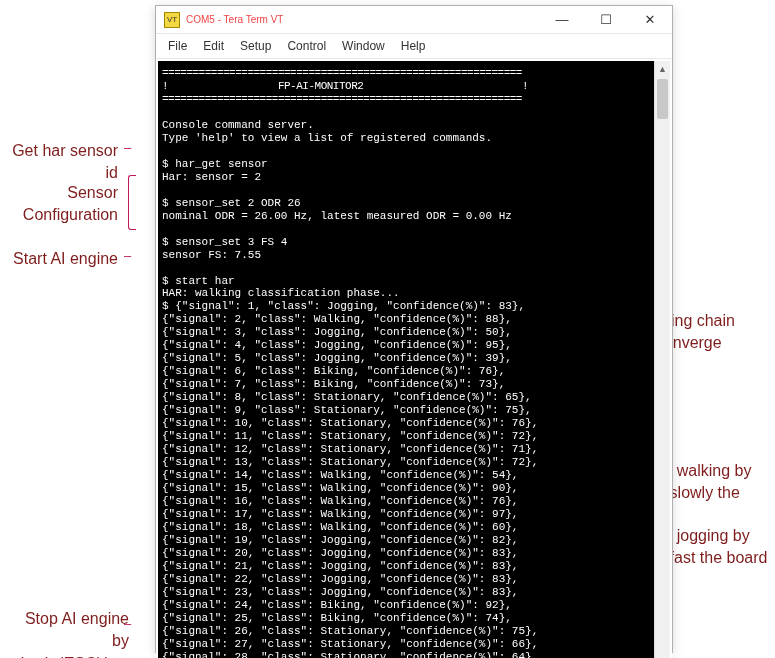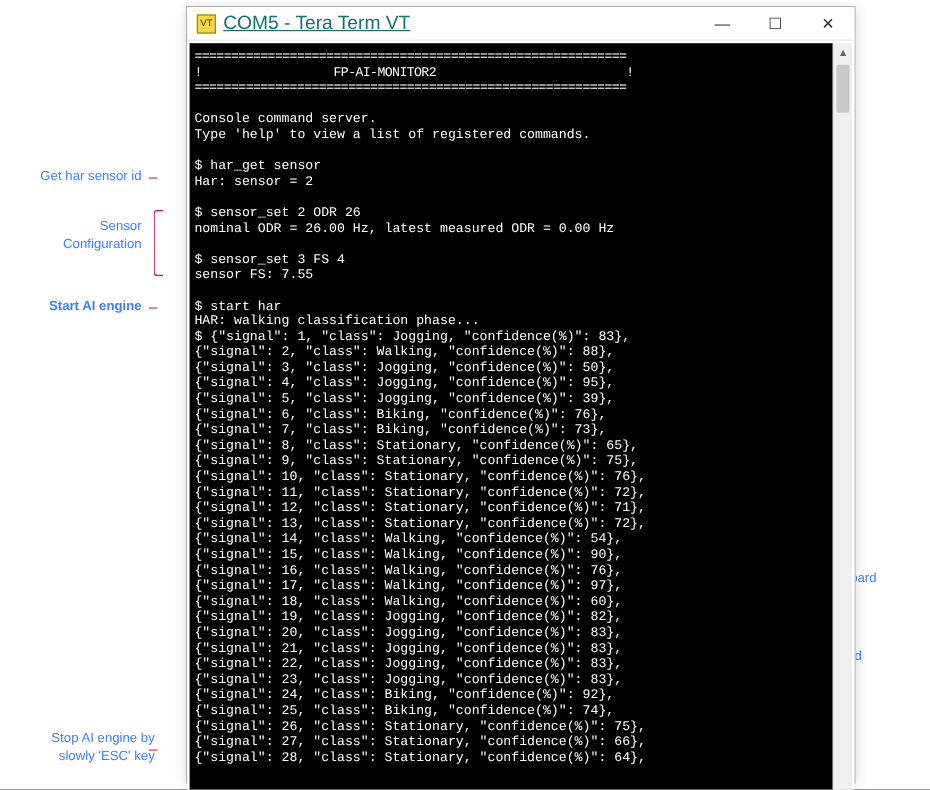--- a/index.html
+++ b/index.html
@@ -7,22 +7,22 @@
     margin: 0;
     font-family: "Segoe UI", Arial, sans-serif;
     background: #fff;
     width: 775px;
     height: 658px;
     position: relative;
     overflow: hidden;
   }
   .annotation {
     position: absolute;
-    color: #3b82f6;
-    font-size: 11px;
+    color: #7f1d1d;
+    font-size: 16px;
     line-height: 1.4;
     text-align: right;
   }
   .annotation.left { text-align: right; }
   .annotation.right { text-align: left; }
   .dash {
     color: #c2185b;
     position: absolute;
     font-size: 13px;
   }
@@ -37,21 +37,21 @@
     position: absolute;
     border: 1.5px solid #c2185b;
     border-left: none;
     border-top-right-radius: 3px;
     border-bottom-right-radius: 3px;
   }
   .window {
     position: absolute;
     left: 155px;
     top: 5px;
-    width: 558px;
+    width: 518px;
     height: 648px;
     background: #fff;
     border: 1px solid #b0b0b0;
     box-shadow: 0 2px 10px rgba(0,0,0,.15);
     display: flex;
     flex-direction: column;
   }
   .titlebar {
     display: flex;
     align-items: center;
@@ -63,24 +63,23 @@
   .title-icon {
     width: 16px; height: 16px;
     background: #f5d742;
     border: 1px solid #a08800;
     margin-right: 6px;
     font-size: 8px;
     display:flex;align-items:center;justify-content:center;
     color:#333;
   }
   .title-text {
-    font-size: 16px;
-    color: #0f766e;
+    font-size: 10px;
+    color: #ef4444;
     flex: 1;
-    text-decoration: underline;
   }
   .win-btns { display:flex; }
   .win-btn {
     width: 44px; height: 28px;
     display:flex;align-items:center;justify-content:center;
     font-size: 13px;
     color:#333;
   }
   .menubar {
     display:flex;
@@ -138,21 +137,21 @@
   <span>Get har sensor id</span>
 </div>
 <div class="dash" style="left:124px; top:140px;">–</div>
 
 <div class="annotation left" style="left:0; top:182px; width:118px;">
   <span>Sensor</span><br>
   <span>Configuration</span>
 </div>
 <div class="bracket" style="left:128px; top:175px; width:8px; height:55px;"></div>
 
-<div class="annotation left" style="left:0; top:248px; width:118px;font-weight:bold;">
+<div class="annotation left" style="left:0; top:248px; width:118px;">
   <span>Start AI engine</span>
 </div>
 <div class="dash" style="left:124px; top:248px;">–</div>
 
 <div class="annotation left" style="left:11px; top:608px; width:118px;">
   <span>Stop AI engine by</span><br>
   <span>slowly 'ESC' key</span>
 </div>
 <div class="dash" style="left:124px; top:616px;">–</div>
 
@@ -176,20 +175,28 @@
 
 <div class="window">
   <div class="titlebar">
     <div class="title-icon">VT</div>
     <div class="title-text">COM5 - Tera Term VT</div>
     <div class="win-btns">
       <div class="win-btn">—</div>
       <div class="win-btn">☐</div>
       <div class="win-btn">✕</div>
     </div>
+  </div>
+  <div class="menubar">
+    <span>File</span>
+    <span>Edit</span>
+    <span>Setup</span>
+    <span>Control</span>
+    <span>Window</span>
+    <span>Help</span>
   </div>
   <div class="terminal-wrap">
     <div class="terminal"><span class="banner-line">===========================================================</span>
 <span class="banner-line">!                  FP-AI-MONITOR2                          !</span>
 <span class="banner-line">===========================================================</span>
 
 <span>Console command server.</span>
 <span>Type 'help' to view a list of registered commands.</span>
 
 <span>$ har_get sensor</span>

